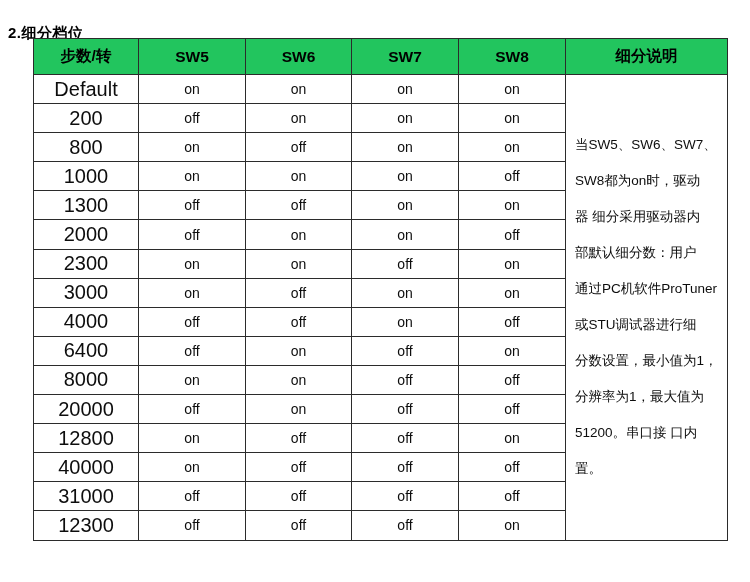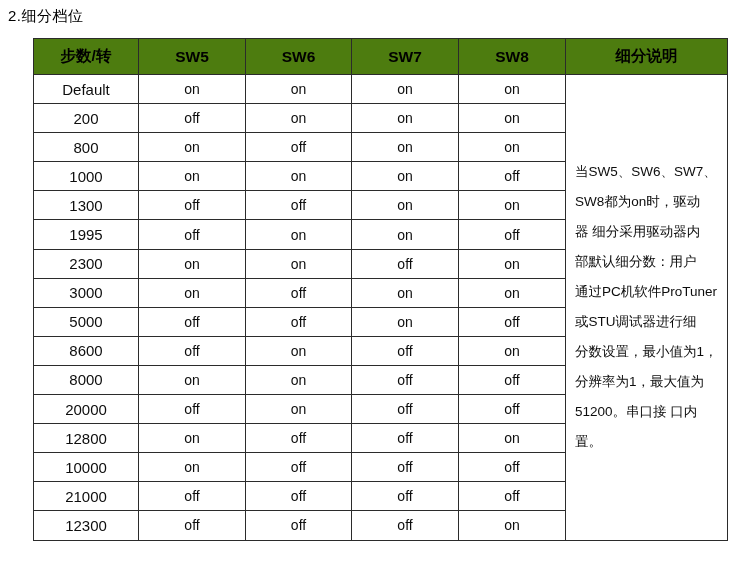--- a/index.html
+++ b/index.html
@@ -10,24 +10,24 @@
   body {
     width: 750px;
     height: 582px;
     position: relative;
     font-family: "Liberation Sans", "DejaVu Sans", sans-serif;
     color: #111111;
     overflow: hidden;
   }
   .section-title {
     position: absolute;
-    top: 7px;
+    top: 24px;
     left: 8px;
     font-size: 15px;
-    font-weight: 400;
+    font-weight: 700;
     letter-spacing: 0.5px;
     color: #000000;
   }
   table.subdiv-table {
     position: absolute;
     top: 38px;
     left: 33px;
     width: 694px;
     border-collapse: collapse;
     table-layout: fixed;
@@ -35,39 +35,39 @@
   .subdiv-table th,
   .subdiv-table td {
     border: 1.5px solid #2b2b2b;
     text-align: center;
     vertical-align: middle;
     padding: 0;
     overflow: hidden;
   }
   .subdiv-table th {
     height: 35px;
-    background: #4d7c0f;
+    background: #22c55e;
     font-size: 15.5px;
     font-weight: 700;
     color: #000000;
   }
   .subdiv-table td {
     height: 28.1px;
     font-size: 14px;
     color: #0d0d0d;
   }
   .subdiv-table td.steps {
-    font-size: 15px;
+    font-size: 20px;
   }
   .subdiv-table td.desc {
     text-align: left;
     vertical-align: middle;
     padding: 0 6px 0 9px;
     font-size: 13.5px;
-    line-height: 30px;
+    line-height: 36px;
     white-space: pre-line;
     color: #0d0d0d;
   }
 </style>
 </head>
 <body>
 
 <div class="section-title">2.细分档位</div>
 
 <table class="subdiv-table">
@@ -128,49 +128,49 @@
         <td>off</td>
       </tr>
       <tr>
         <td class="steps">1300</td>
         <td>off</td>
         <td>off</td>
         <td>on</td>
         <td>on</td>
       </tr>
       <tr>
-        <td class="steps">1995</td>
+        <td class="steps">2000</td>
         <td>off</td>
         <td>on</td>
         <td>on</td>
         <td>off</td>
       </tr>
       <tr>
         <td class="steps">2300</td>
         <td>on</td>
         <td>on</td>
         <td>off</td>
         <td>on</td>
       </tr>
       <tr>
         <td class="steps">3000</td>
         <td>on</td>
         <td>off</td>
         <td>on</td>
         <td>on</td>
       </tr>
       <tr>
-        <td class="steps">5000</td>
-        <td>off</td>
-        <td>off</td>
-        <td>on</td>
-        <td>off</td>
-      </tr>
-      <tr>
-        <td class="steps">8600</td>
+        <td class="steps">4000</td>
+        <td>off</td>
+        <td>off</td>
+        <td>on</td>
+        <td>off</td>
+      </tr>
+      <tr>
+        <td class="steps">6400</td>
         <td>off</td>
         <td>on</td>
         <td>off</td>
         <td>on</td>
       </tr>
       <tr>
         <td class="steps">8000</td>
         <td>on</td>
         <td>on</td>
         <td>off</td>
@@ -184,28 +184,28 @@
         <td>off</td>
       </tr>
       <tr>
         <td class="steps">12800</td>
         <td>on</td>
         <td>off</td>
         <td>off</td>
         <td>on</td>
       </tr>
       <tr>
-        <td class="steps">10000</td>
-        <td>on</td>
-        <td>off</td>
-        <td>off</td>
-        <td>off</td>
-      </tr>
-      <tr>
-        <td class="steps">21000</td>
+        <td class="steps">40000</td>
+        <td>on</td>
+        <td>off</td>
+        <td>off</td>
+        <td>off</td>
+      </tr>
+      <tr>
+        <td class="steps">31000</td>
         <td>off</td>
         <td>off</td>
         <td>off</td>
         <td>off</td>
       </tr>
       <tr>
         <td class="steps">12300</td>
         <td>off</td>
         <td>off</td>
         <td>off</td>

